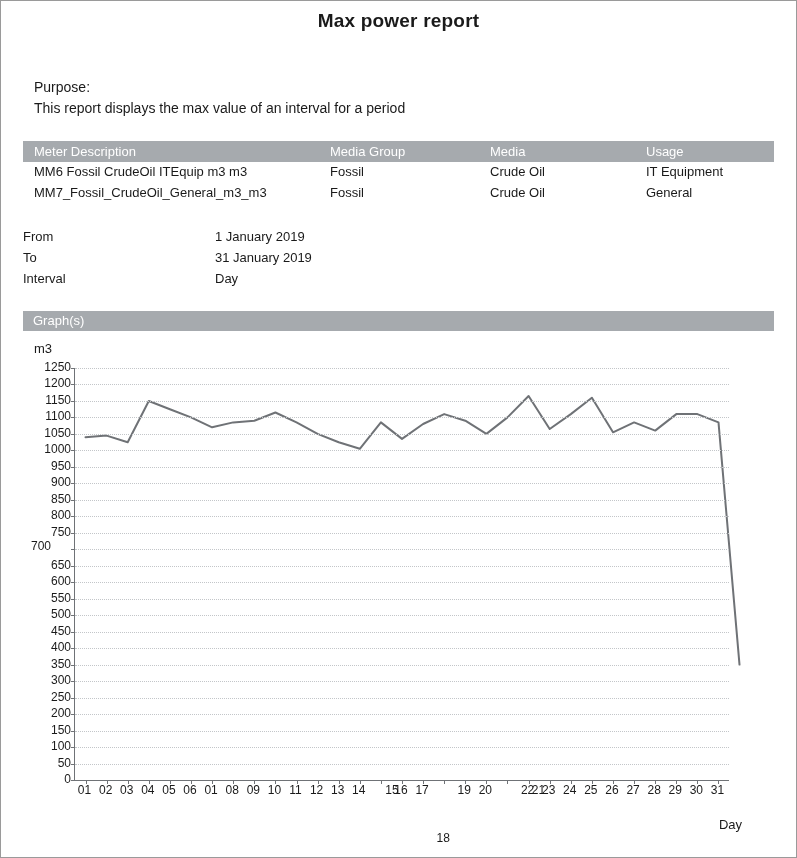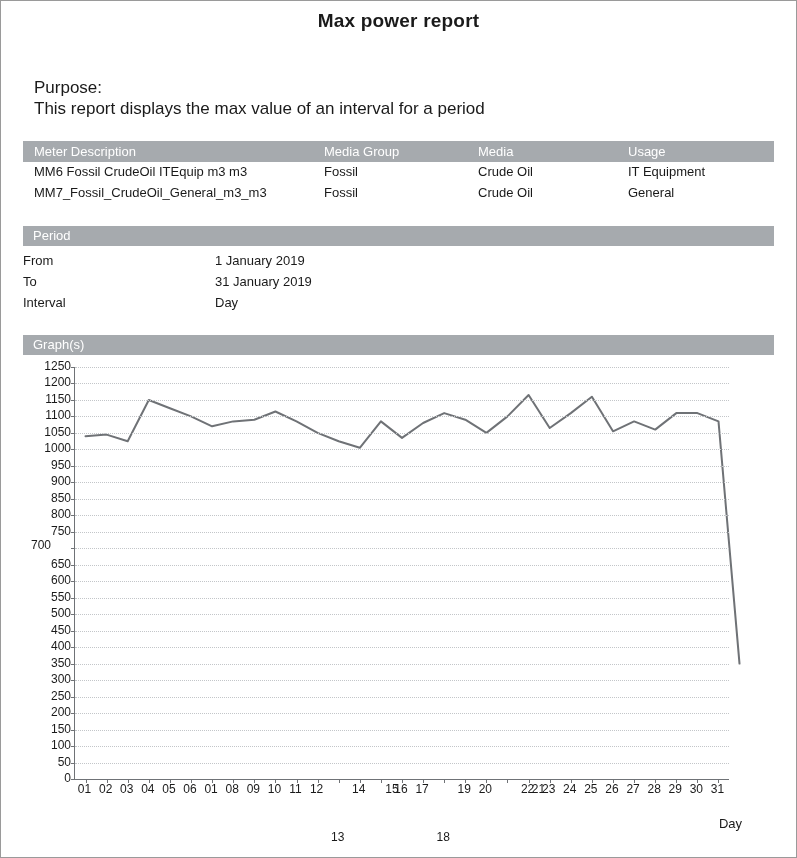--- a/index.html
+++ b/index.html
@@ -22,21 +22,21 @@
   }
   .report-title {
     text-align: center;
     font-size: 19px;
     font-weight: bold;
     margin: 9px 0 0 0;
     letter-spacing: 0.2px;
   }
   .purpose-block {
     margin: 46px 0 4px 33px;
-    font-size: 17px;
+    font-size: 14px;
     line-height: 19px;
   }
   .purpose-label { margin: 0; }
   .purpose-text { margin: 2px 0 0 0; }
 
   .section-bar {
     background: #a6aaae;
     color: #ffffff;
     font-size: 13px;
     height: 18px;
@@ -55,21 +55,21 @@
   }
   table.meters thead th {
     background: #a6aaae;
     color: #ffffff;
     font-weight: normal;
     text-align: left;
     padding: 2px 0 3px 0;
     height: 16px;
   }
   table.meters tbody td {
-    padding: 2px 8px 2px 0;
+    padding: 2px 14px 2px 0;
     height: 17px;
     vertical-align: top;
   }
   .col-desc { width: 282px; padding-left: 11px !important; }
   .col-mediagroup { width: 146px; }
   .col-media { width: 142px; }
   .col-usage { width: auto; }
   thead .col-desc { padding-left: 11px !important; }
 
   .period-wrap { margin: 22px 22px 0 22px; }
@@ -186,21 +186,20 @@
           <td class="col-desc">MM7_Fossil_CrudeOil_General_m3_m3</td>
           <td class="col-mediagroup">Fossil</td>
           <td class="col-media">Crude Oil</td>
           <td class="col-usage">General</td>
         </tr>
       </tbody>
     </table>
   </div>
 
   <div class="period-wrap">
-    <div class="section-bar period-bar">Period</div>
     <table class="period">
       <tbody>
         <tr>
           <td class="period-key">From</td>
           <td class="period-val">1 January 2019</td>
         </tr>
         <tr>
           <td class="period-key">To</td>
           <td class="period-val">31 January 2019</td>
         </tr>
@@ -209,20 +208,21 @@
           <td class="period-val">Day</td>
         </tr>
       </tbody>
     </table>
   </div>
 
   <div class="graph-wrap">
     <div class="section-bar">Graph(s)</div>
   </div>
 
+  <div class="unit-label">m3</div>
 
   <div class="chart-area">
     <div class="plot" id="plot">
       <svg class="series" id="series-svg" width="654" height="412">
           <polyline points="10.5,69.2 31.6,67.6 52.7,74.2 73.8,33.0 94.9,41.2 116.0,49.4 137.1,59.3 158.2,54.4 179.3,52.7 200.4,44.5 221.5,54.4 242.6,65.9 263.7,74.2 284.8,80.8 305.9,54.4 327.0,70.9 348.1,56.0 369.2,46.1 390.3,52.7 411.4,65.9 432.5,49.4 453.6,28.0 474.7,61.0 495.8,46.1 516.9,29.7 538.0,64.3 559.1,54.4 580.2,62.6 601.3,46.1 622.4,46.1 643.5,54.4 664.5,296.6" fill="none" stroke="#6f7276" stroke-width="2" stroke-linejoin="round" stroke-linecap="round"></polyline>
         </svg>
     <div class="ytick-mark" style="top: 412px;"></div>
         <div class="gridline" style="top: 395.52px;"></div>
         <div class="ytick-mark" style="top: 395.52px;"></div>
         <div class="gridline" style="top: 379.04px;"></div>
@@ -339,21 +339,21 @@
         <div class="xtick" style="left: 125.742px;">03</div>
         <div class="xtick" style="left: 146.839px;">04</div>
         <div class="xtick" style="left: 167.935px;">05</div>
         <div class="xtick" style="left: 189.032px;">06</div>
         <div class="xtick" style="left: 210.129px;">01</div>
         <div class="xtick" style="left: 231.226px;">08</div>
         <div class="xtick" style="left: 252.323px;">09</div>
         <div class="xtick" style="left: 273.419px;">10</div>
         <div class="xtick" style="left: 294.516px;">11</div>
         <div class="xtick" style="left: 315.613px;">12</div>
-        <div class="xtick" style="left: 336.71px; margin-top: 48px;">13</div>
+        <div class="xtick" style="left: 336.71px;">13</div>
         <div class="xtick" style="left: 357.806px;">14</div>
         <div class="xtick" style="left: 382px; margin-left: 9px;">15</div>
         <div class="xtick" style="left: 400px;">16</div>
         <div class="xtick" style="left: 421.097px;">17</div>
         <div class="xtick" style="left: 442.194px; margin-top: 48px;">18</div>
         <div class="xtick" style="left: 463.29px;">19</div>
         <div class="xtick" style="left: 484.387px;">20</div>
         <div class="xtick" style="left: 505.484px; margin-left: 32px;">21</div>
         <div class="xtick" style="left: 526.581px;">22</div>
         <div class="xtick" style="left: 547.677px;">23</div>

